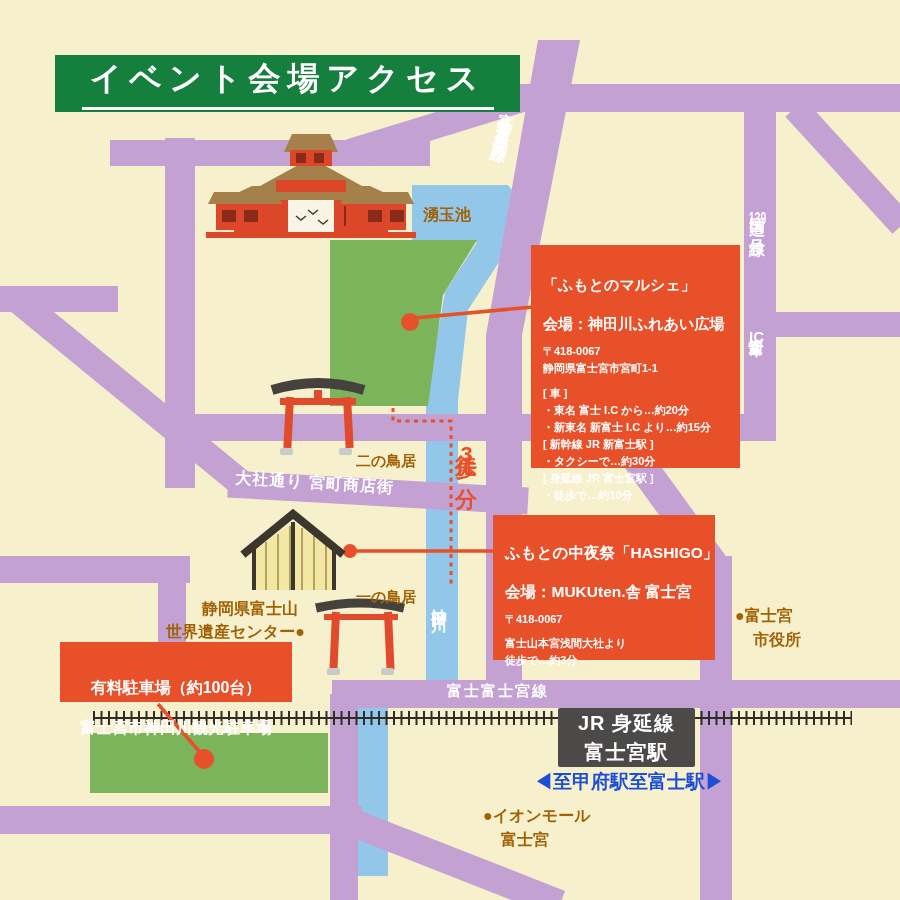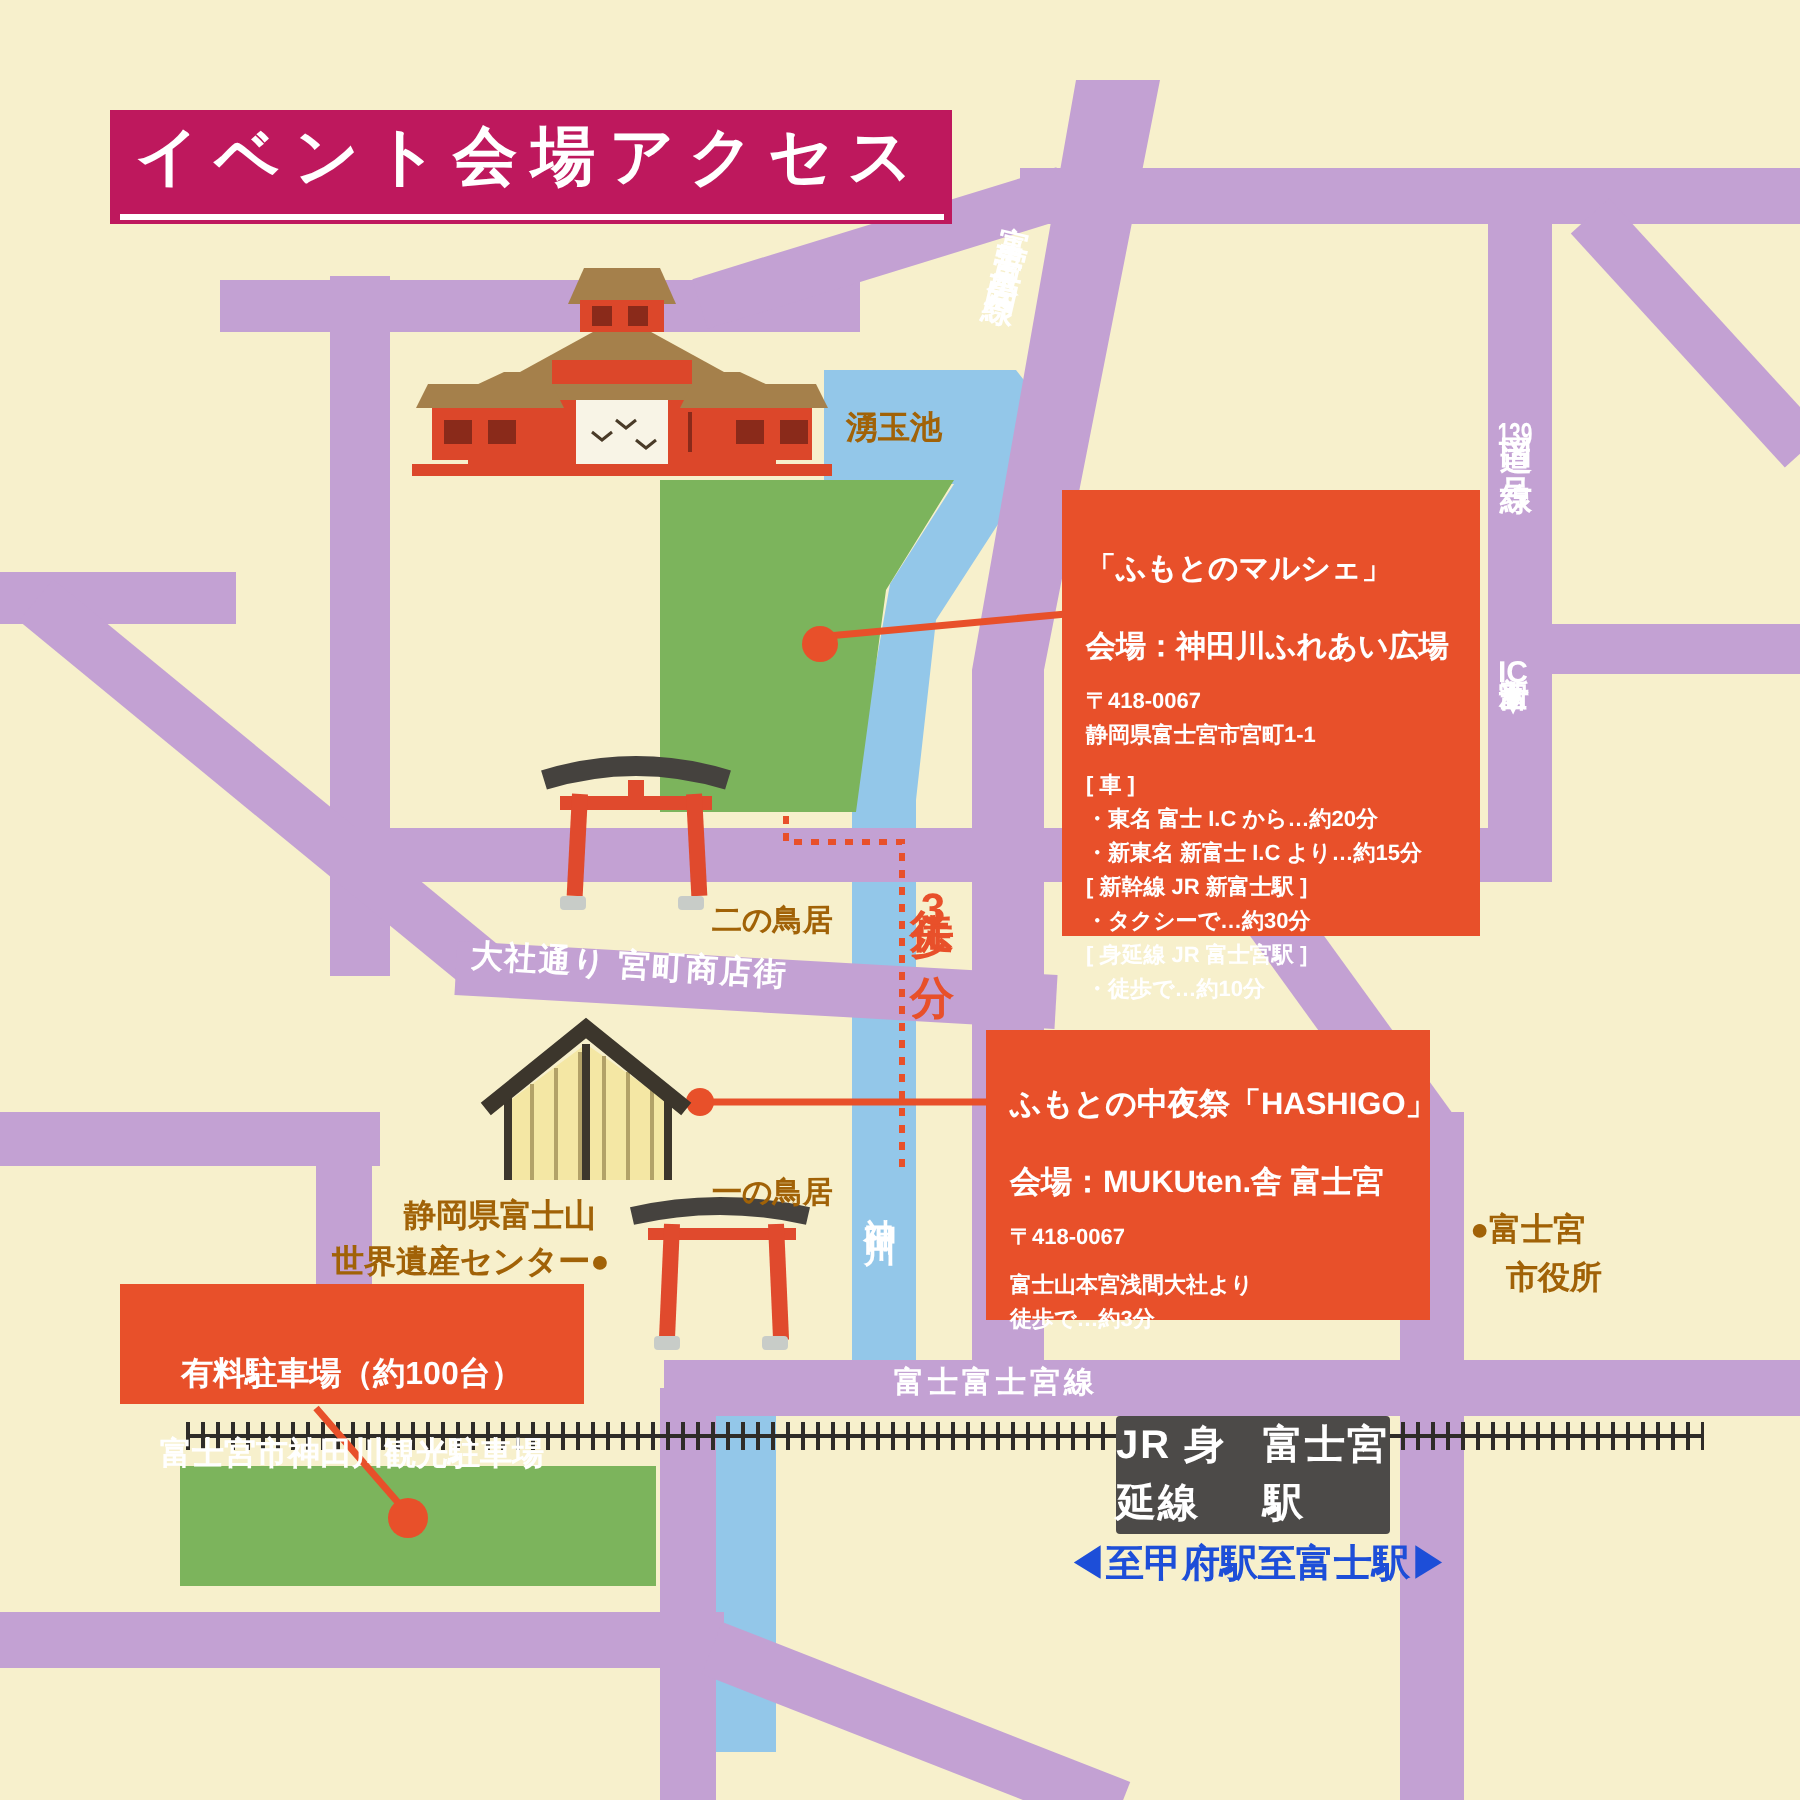--- a/index.html
+++ b/index.html
@@ -3,26 +3,26 @@
 <meta charset="utf-8">
 <style>
   html,body{margin:0;padding:0;}
   body{font-family:"Liberation Sans",sans-serif;}
   #stage{position:relative;width:900px;height:900px;background:#f7f0cc;overflow:hidden;}
   #stage svg{position:absolute;left:0;top:0;}
   .lbl{position:absolute;font-weight:bold;color:#a16207;white-space:nowrap;line-height:1.5;}
   .wlbl{position:absolute;font-weight:bold;color:#ffffff;white-space:nowrap;}
   .vtext{writing-mode:vertical-rl;text-orientation:upright;}
   .tcu{text-combine-upright:all;}
-  .banner{position:absolute;left:55px;top:55px;width:421px;height:57px;background:#be185d;display:flex;align-items:center;justify-content:center;}
+  .banner{position:absolute;left:55px;top:55px;width:465px;height:57px;background:#15803d;display:flex;align-items:center;justify-content:center;}
   .banner span{color:#fff;font-weight:bold;font-size:32px;letter-spacing:7px;border-bottom:3px solid #fff;padding:0 8px 6px 8px;}
   .obox{position:absolute;background:#e8502a;color:#fff;font-weight:bold;}
   .obox .t{font-size:15px;line-height:1.5;white-space:nowrap;margin-top:16px;}
   .obox .b{font-size:11px;line-height:1.55;white-space:nowrap;}
-  .station{position:absolute;left:558px;top:708px;width:137px;height:59px;background:#4c4a48;color:#fff;font-weight:bold;font-size:20px;line-height:1.42;display:flex;align-items:center;justify-content:center;border-radius:2px;letter-spacing:1px;}
+  .station{position:absolute;left:558px;top:708px;width:137px;height:59px;background:#4c4a48;color:#fff;font-weight:bold;font-size:20px;line-height:1.42;display:flex;flex-direction:column;align-items:center;justify-content:center;border-radius:2px;letter-spacing:1px;}
   .dirs{position:absolute;left:534px;top:769px;width:186px;display:flex;justify-content:space-between;font-weight:bold;font-size:19px;color:#1d4ed8;white-space:nowrap;}
   .ind{padding-left:18px;}
 </style>
 </head>
 <body>
 
 <div id="stage">
 
   <svg width="900" height="900" viewBox="0 0 900 900">
 
@@ -156,20 +156,24 @@
   <div class="lbl" style="left:202px;top:597px;font-size:16px;">静岡県富士山</div>
   <div class="lbl" style="left:166px;top:620px;font-size:16px;">世界遺産センター●</div>
 
   <div class="lbl" style="left:735px;top:604px;font-size:16px;">
     <div>●富士宮</div>
     <div class="ind">市役所</div>
   </div>
 
   <div class="wlbl" style="left:447px;top:682px;font-size:15px;letter-spacing:2px;">富士富士宮線</div>
 
+  <div class="lbl" style="left:483px;top:804px;font-size:16px;">
+    <div>●イオンモール</div>
+    <div class="ind">富士宮</div>
+  </div>
 
   <div class="obox" style="left:531px;top:245px;width:209px;height:223px;padding:13px 12px;box-sizing:border-box;">
     <div class="t">「ふもとのマルシェ」</div>
     <div class="t">会場：神田川ふれあい広場</div>
     <div class="b" style="margin-top:8px;">〒418-0067</div>
     <div class="b">静岡県富士宮市宮町1-1</div>
     <div style="margin-top:8px;">
       <div class="b">[ 車 ]</div>
       <div class="b">・東名 富士 I.C から…約20分</div>
       <div class="b">・新東名 新富士 I.C より…約15分</div>

